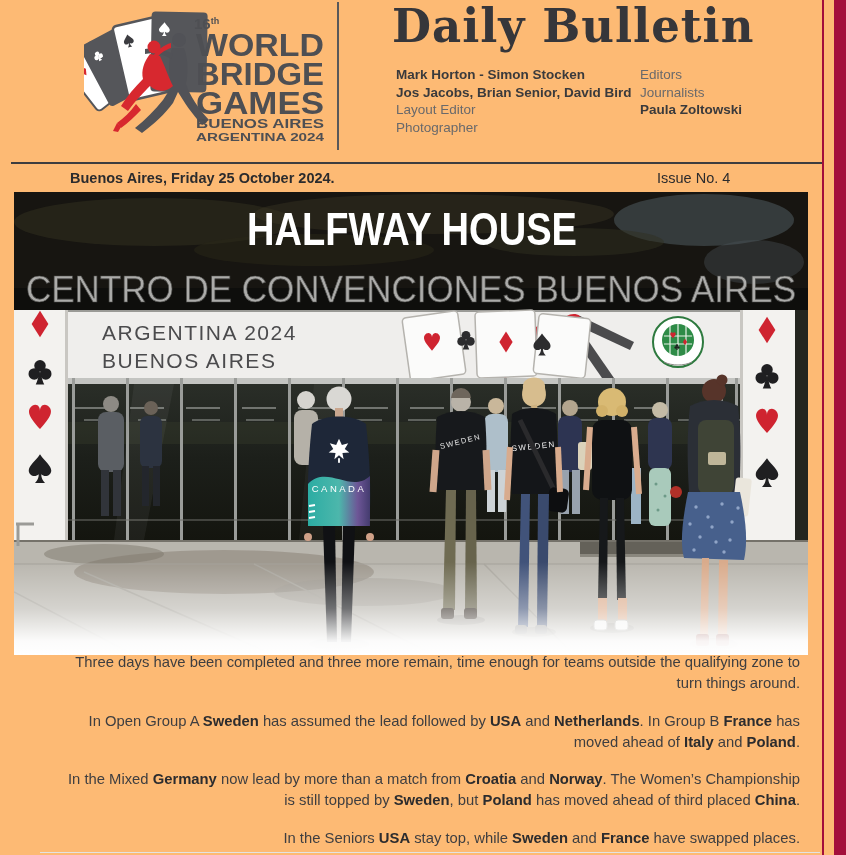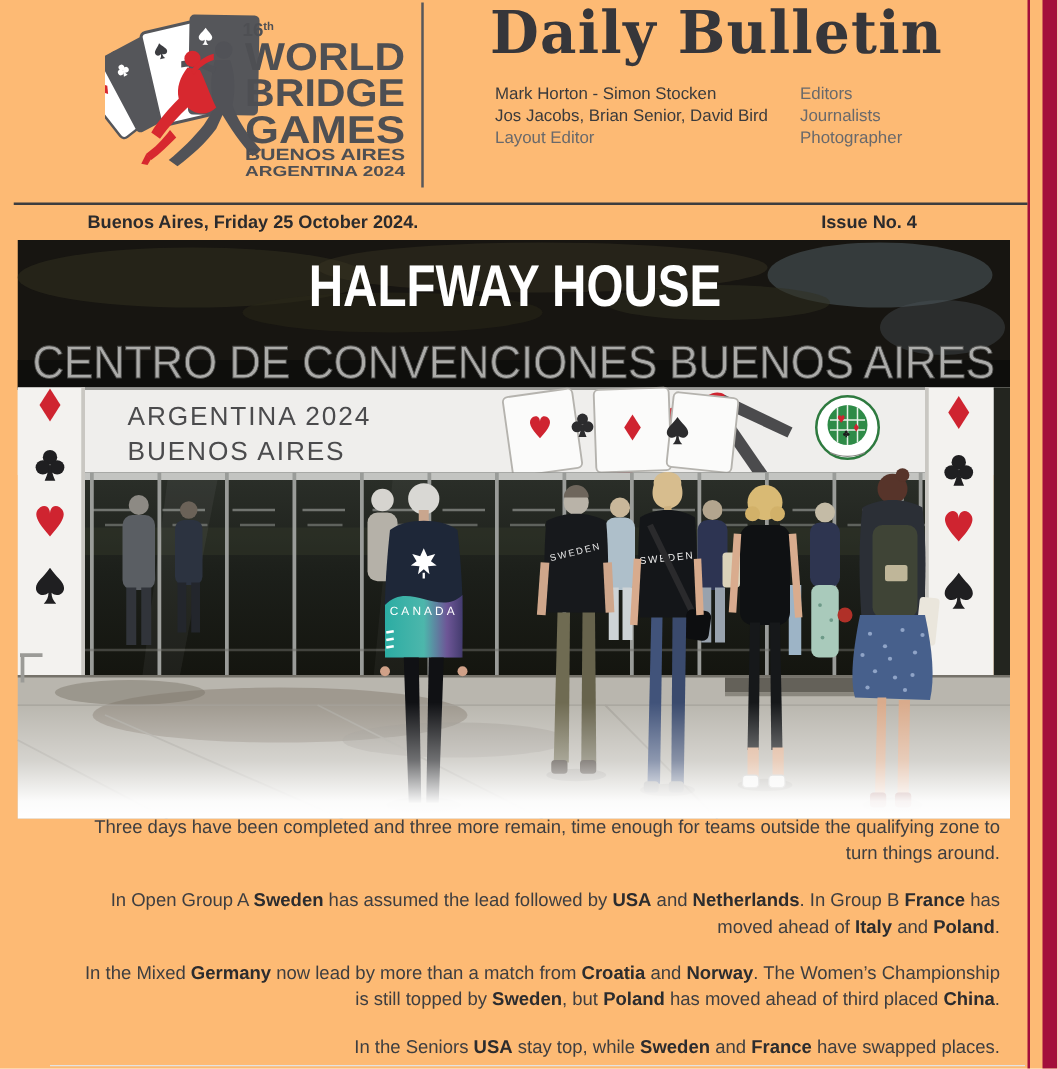--- a/index.html
+++ b/index.html
@@ -12,27 +12,27 @@
 
   
   .logo-svg{position:absolute;left:84px;top:4px;width:252px;height:140px;}
   .header-divider{position:absolute;left:337px;top:2px;width:2px;height:148px;background:#58585a;}
   .masthead{position:absolute;left:392px;top:-2px;width:390px;
             font-family:"DejaVu Serif",serif;font-weight:bold;font-size:45px;
             color:#36363a;letter-spacing:1px;transform:scaleY(1.05);transform-origin:top left;}
   .credits{position:absolute;left:396px;top:66px;display:grid;
            grid-template-columns:240px auto;column-gap:4px;
            font-size:13.5px;line-height:17.5px;}
-  .credit-names{font-weight:normal;color:#3a3a3c;white-space:nowrap;}
+  .credit-names{font-weight:bold;color:#3a3a3c;white-space:nowrap;}
   .credit-role{color:#69696b;}
 
   
   .rule{position:absolute;left:11px;top:162px;width:811px;height:2px;background:#3d3d3f;}
   .dateline-date{position:absolute;left:70px;top:170px;font-size:14.5px;font-weight:bold;color:#2b2b2d;}
-  .issue-no{position:absolute;left:657px;top:170px;font-size:14.5px;font-weight:bold;color:#2b2b2d;}
+  .issue-no{position:absolute;left:657px;top:170px;font-size:14.5px;font-weight:normal;color:#2b2b2d;}
 
   
   .photo-wrap{position:absolute;left:14px;top:192px;width:654px;height:463px;}
   .photo-wrap svg{display:block;}
   svg text{font-family:"Liberation Sans",sans-serif;}
 
   
   .article-body{position:absolute;left:58px;top:652px;width:742px;
                 font-size:14.8px;line-height:1.44;color:#3e3e40;}
   .article-body p{margin:0 0 16px 0;text-align:right;}
@@ -105,20 +105,21 @@
   <div class="header-divider"></div>
 
   <div class="masthead">Daily Bulletin</div>
 
   <div class="credits">
     <div class="credit-names">Mark Horton - Simon Stocken</div>
     <div class="credit-role">Editors</div>
     <div class="credit-names">Jos Jacobs, Brian Senior, David Bird</div>
     <div class="credit-role">Journalists</div>
     <div class="credit-role">Layout Editor</div>
+    <div class="credit-names">Paula Zoltowski</div>
     <div class="credit-role">Photographer</div>
   </div>
 
   <div class="rule"></div>
   <div class="dateline-date">Buenos Aires, Friday 25 October 2024.</div>
   <div class="issue-no">Issue No. 4</div>
 
   <div class="photo-wrap">
   <svg viewBox="0 0 794 463" width="794" height="463">
     <defs>

